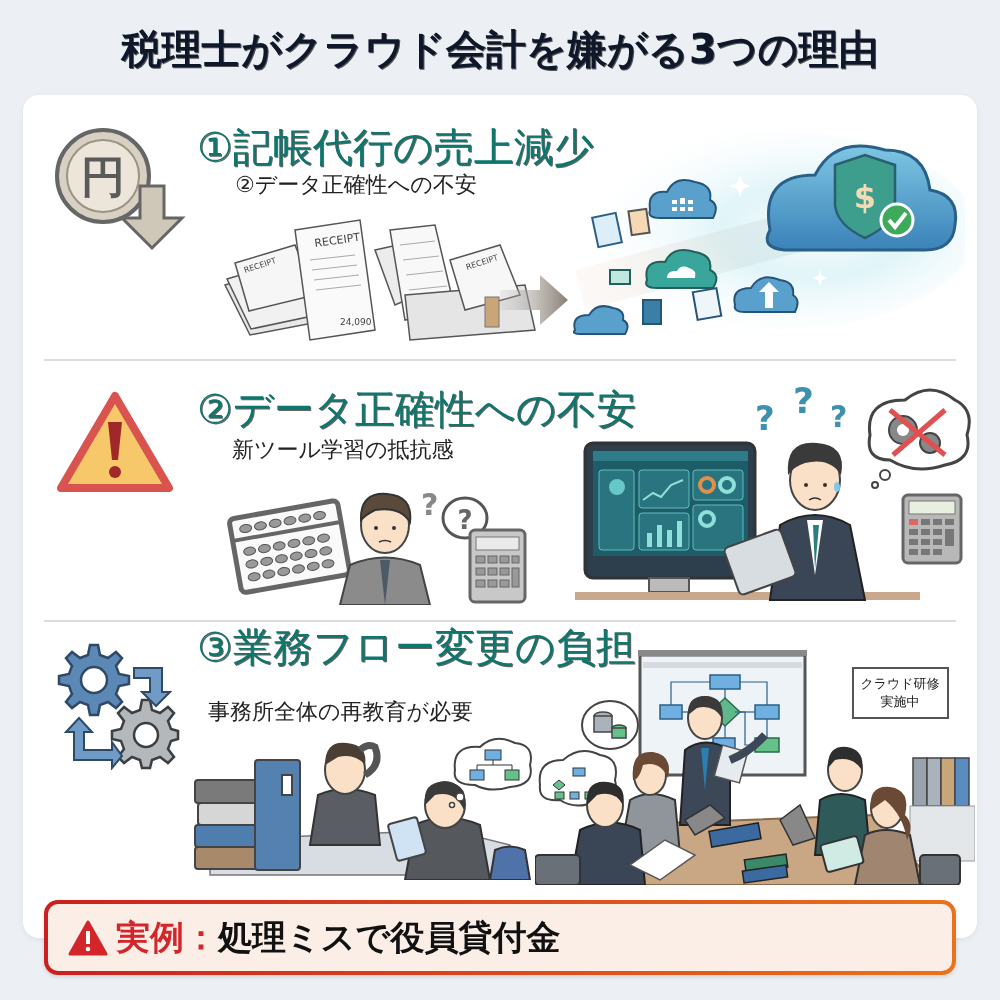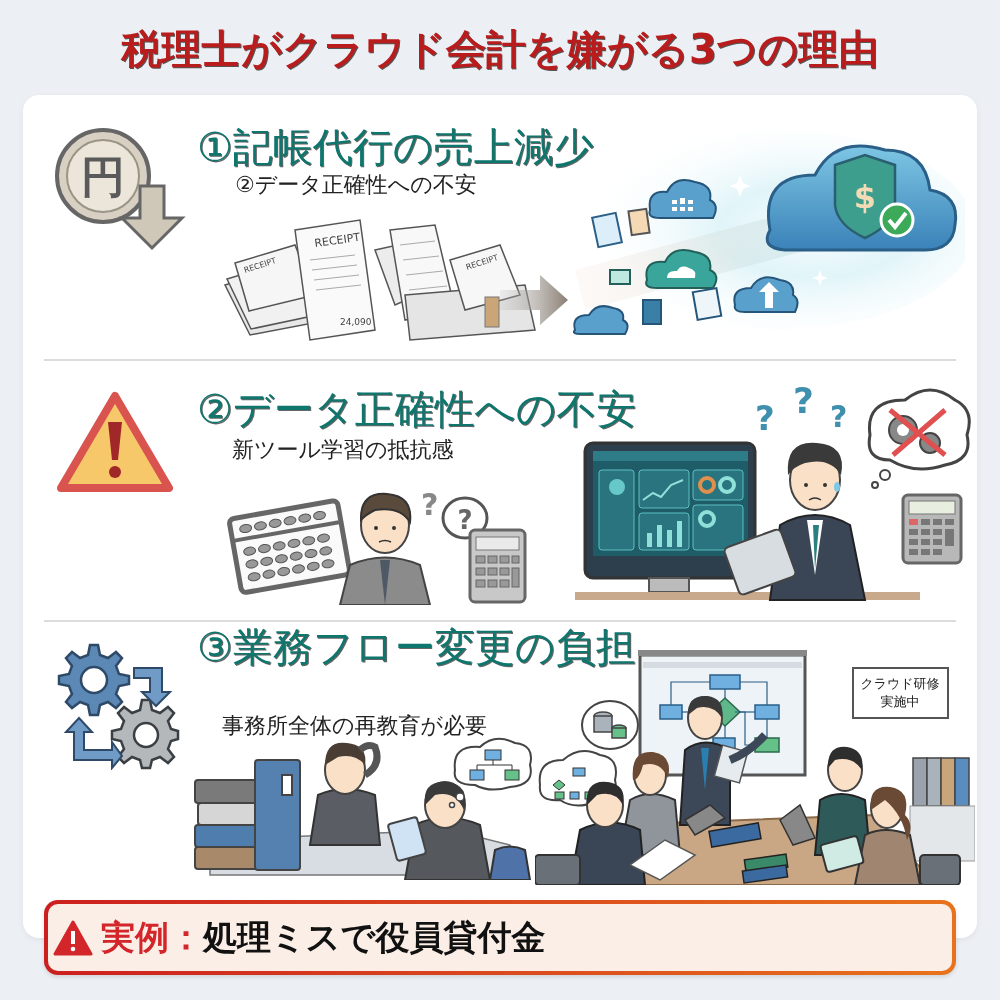--- a/index.html
+++ b/index.html
@@ -6,21 +6,21 @@
   html, body { width: 1000px; height: 1000px; overflow: hidden; }
   body {
     background: #eceff3;
     font-family: "DejaVu Sans", "Liberation Sans", sans-serif;
     color: #111;
     position: relative;
   }
   .page-title {
     position: absolute; left: 0; top: 22px; width: 1000px;
     text-align: center; font-size: 40px; font-weight: bold;
-    letter-spacing: 0px; color: #b91c1c;
+    letter-spacing: 0px; color: #0f172a;
     text-shadow: 1px 1px 0 #555;
   }
   .card {
     position: absolute; left: 23px; top: 95px; width: 954px; height: 843px;
     background: #ffffff; border-radius: 16px;
     box-shadow: 0 2px 6px rgba(0,0,0,0.06);
   }
   .divider {
     position: absolute; left: 44px; width: 912px; height: 2px; background: #dcdcdc;
   }
@@ -35,21 +35,21 @@
   .illus { position: absolute; }
 
   
   .alert {
     position: absolute; left: 44px; top: 900px; width: 912px; height: 75px;
     border-radius: 14px;
     background: #fbece4;
     border: 4px solid transparent;
     background-image: linear-gradient(#fbeee6, #fbeee6), linear-gradient(90deg, #cc1f1f, #e8731c);
     background-origin: border-box; background-clip: padding-box, border-box;
-    display: flex; align-items: center; padding-left: 5px;
+    display: flex; align-items: center; padding-left: 20px;
     box-shadow: 0 2px 4px rgba(0,0,0,0.12);
   }
   .alert-text { font-size: 34px; font-weight: bold; white-space: nowrap; display: flex; align-items: center; }
   .alert .red { color: #d2262a; }
   .alert .orange { color: #e0521b; }
   .alert .black { color: #111; }
 </style>
 </head>
 <body>
 
@@ -311,21 +311,21 @@
     <circle cx="44" cy="40" r="13" fill="#fff" stroke="#2e4a68" stroke-width="2.5"></circle>
     <g fill="#b5b8bb" stroke="#3a3f44" stroke-width="2.5">
       <path d="M 92 60 L 100 60 L 102 70 L 110 73 L 118 67 L 124 73 L 118 81 L 121 89 L 128 91 L 128 99 L 121 101 L 118 109 L 124 117 L 118 123 L 110 117 L 102 120 L 100 128 L 92 128 L 90 120 L 82 117 L 74 123 L 68 117 L 74 109 L 71 101 L 62 99 L 62 91 L 71 89 L 74 81 L 68 73 L 74 67 L 82 73 L 90 70 Z"></path>
     </g>
     <circle cx="96" cy="95" r="12" fill="#fff" stroke="#3a3f44" stroke-width="2.5"></circle>
     <path d="M 84 28 L 112 28 L 112 52 L 120 52 L 106 66 L 92 52 L 100 52 L 100 38 L 84 38 Z" fill="#6f9bc6" stroke="#2e4a68" stroke-width="2"></path>
     <path d="M 34 110 L 62 110 L 62 102 L 72 116 L 62 128 L 62 120 L 24 120 L 24 92 L 16 92 L 29 78 L 42 92 L 34 92 Z" fill="#6f9bc6" stroke="#2e4a68" stroke-width="2"></path>
   </svg>
 
   <div class="sec-title" style="left:197px;top:620px;">③業務フロー変更の負担</div>
-  <div class="sec-sub" style="left:222px;top:697px;margin-top:14px;">事務所全体の再教育が必要</div>
+  <div class="sec-sub" style="left:208px;top:697px;">事務所全体の再教育が必要</div>
 
   <svg class="illus" style="left:190px;top:735px;" width="400" height="145" viewBox="0 0 400 145">
     <path d="M 20 140 L 20 105 L 260 95 L 320 110 L 320 140 Z" fill="#d7dde3" stroke="#777" stroke-width="1.5"></path>
 
     <g stroke="#444" stroke-width="2">
       <rect x="5" y="112" width="85" height="22" rx="3" fill="#a8896a"></rect>
       <rect x="5" y="90" width="85" height="22" rx="3" fill="#4f7eae"></rect>
       <rect x="8" y="68" width="85" height="22" rx="3" fill="#d6d6d6"></rect>
       <rect x="5" y="45" width="85" height="23" rx="3" fill="#7a7a7a"></rect>
       <rect x="65" y="25" width="45" height="110" rx="3" fill="#5581b0"></rect>

